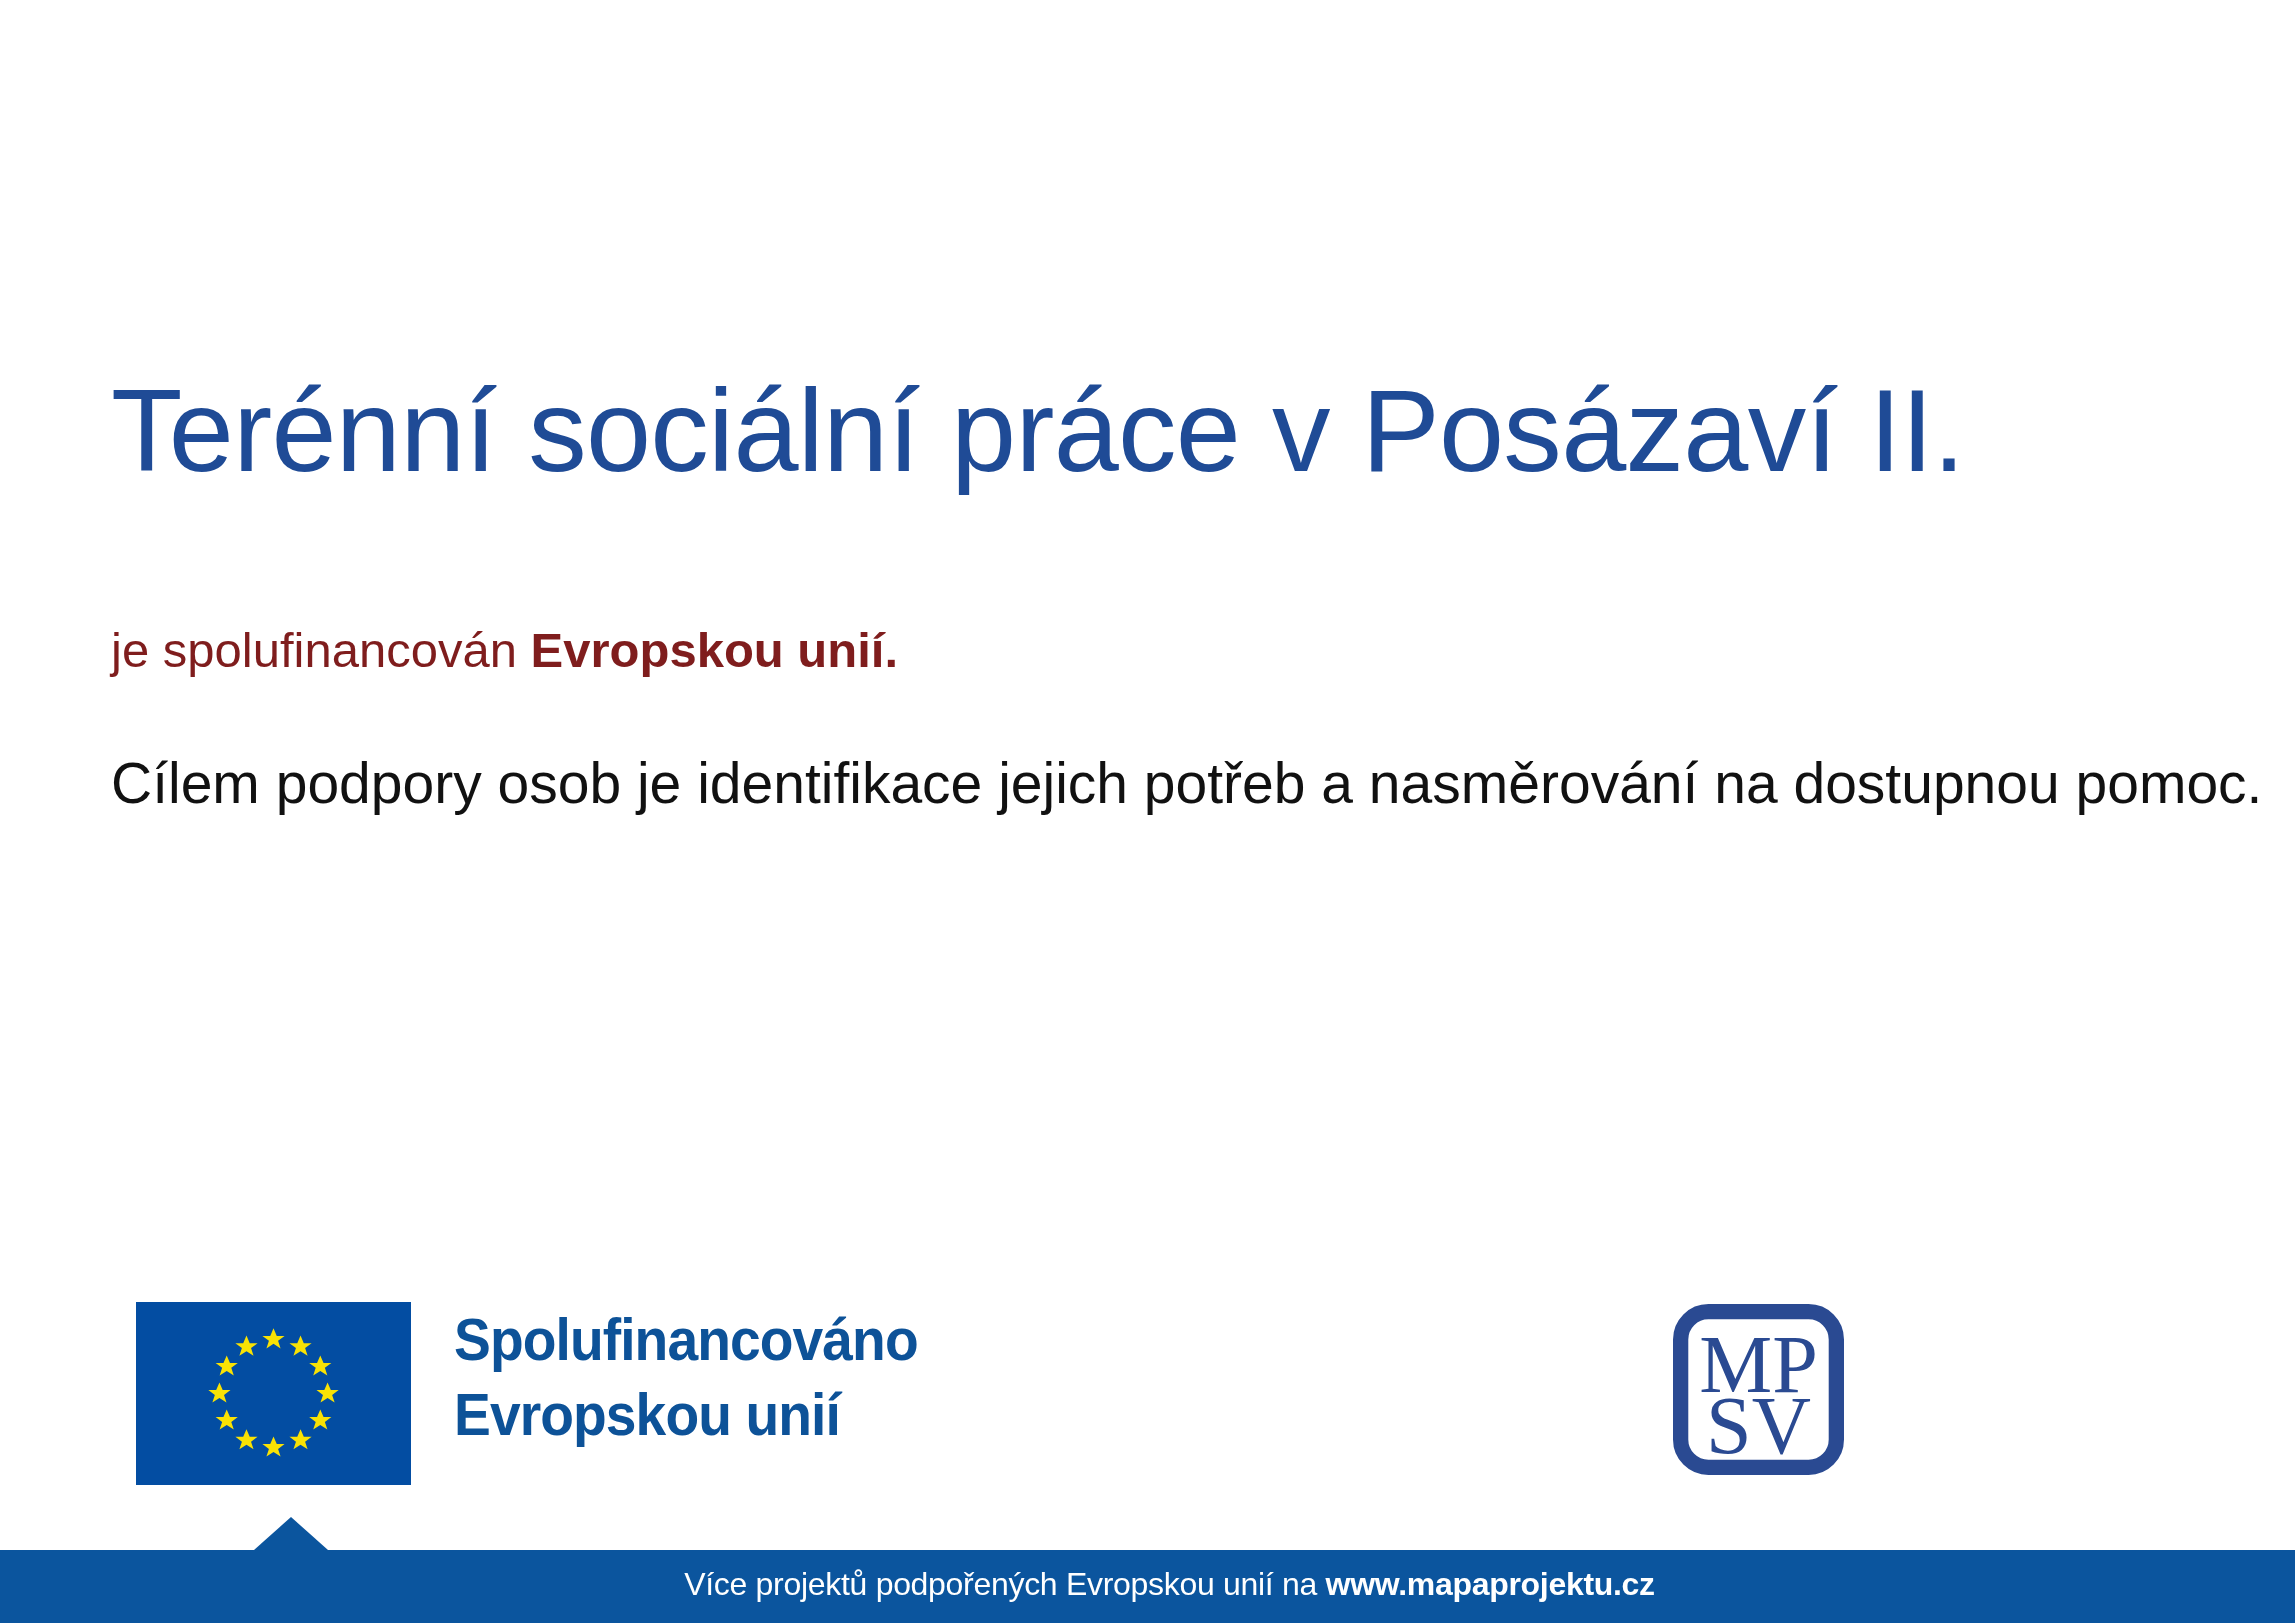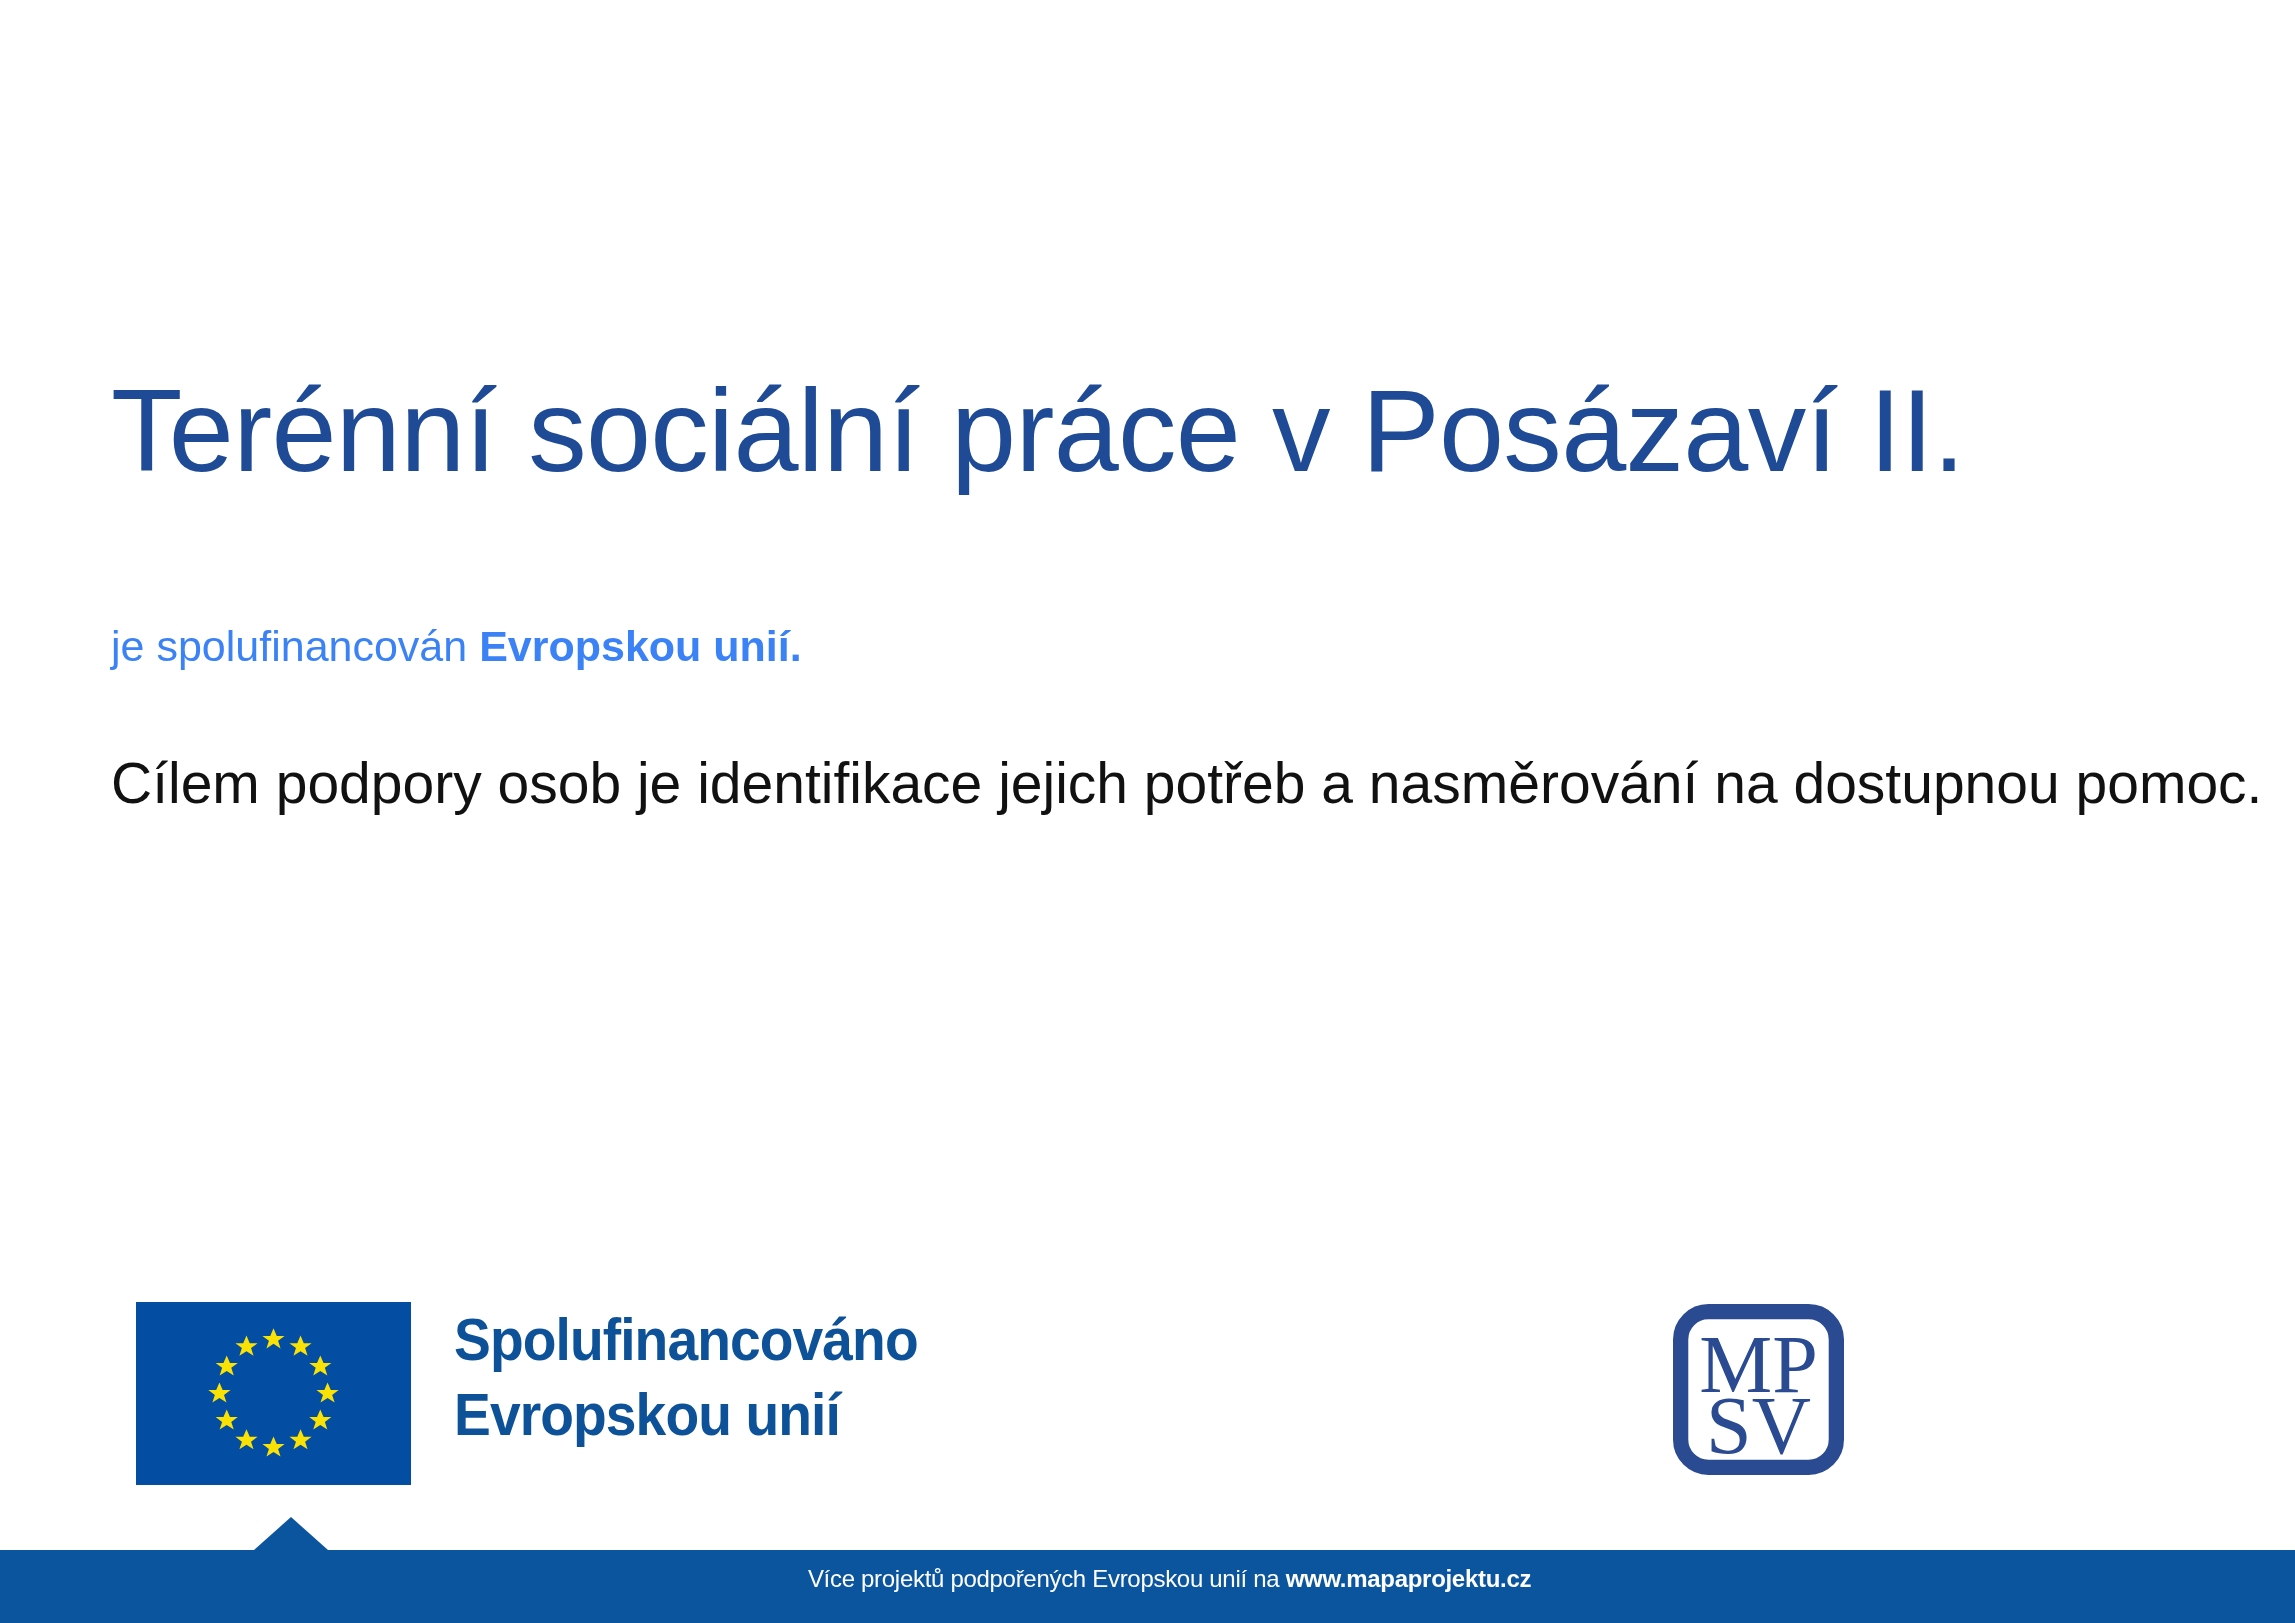--- a/index.html
+++ b/index.html
@@ -39,24 +39,24 @@
     font-size: 117px;
     line-height: 147px;
     font-weight: 400;
     letter-spacing: -0.7px;
     color: #1f4b96;
   }
   .subtitle {
     position: absolute;
     left: 111px;
     top: 622px;
-    font-size: 43px;
+    font-size: 49px;
     line-height: 1.15;
     font-weight: 400;
-    color: #3b82f6;
+    color: #7f1d1d;
     white-space: nowrap;
   }
   .subtitle .strong {
     font-weight: 700;
   }
   .description {
     position: absolute;
     left: 111px;
     top: 749px;
     font-size: 57px;
@@ -123,21 +123,21 @@
     border-left: 37px solid transparent;
     border-right: 37px solid transparent;
     border-bottom: 33px solid #0b559e;
   }
   .bar-text {
     position: absolute;
     left: 0;
     right: 0;
     top: 1565px;
     text-align: center;
-    font-size: 24px;
+    font-size: 32px;
     line-height: 1.2;
     color: #ffffff;
     font-family: "Liberation Sans Narrow", "Liberation Sans", sans-serif;
     letter-spacing: -0.3px;
     padding-left: 44px;
   }
   .bar-text .strong { font-weight: 700; }
 </style>
 </head>
 <body>

